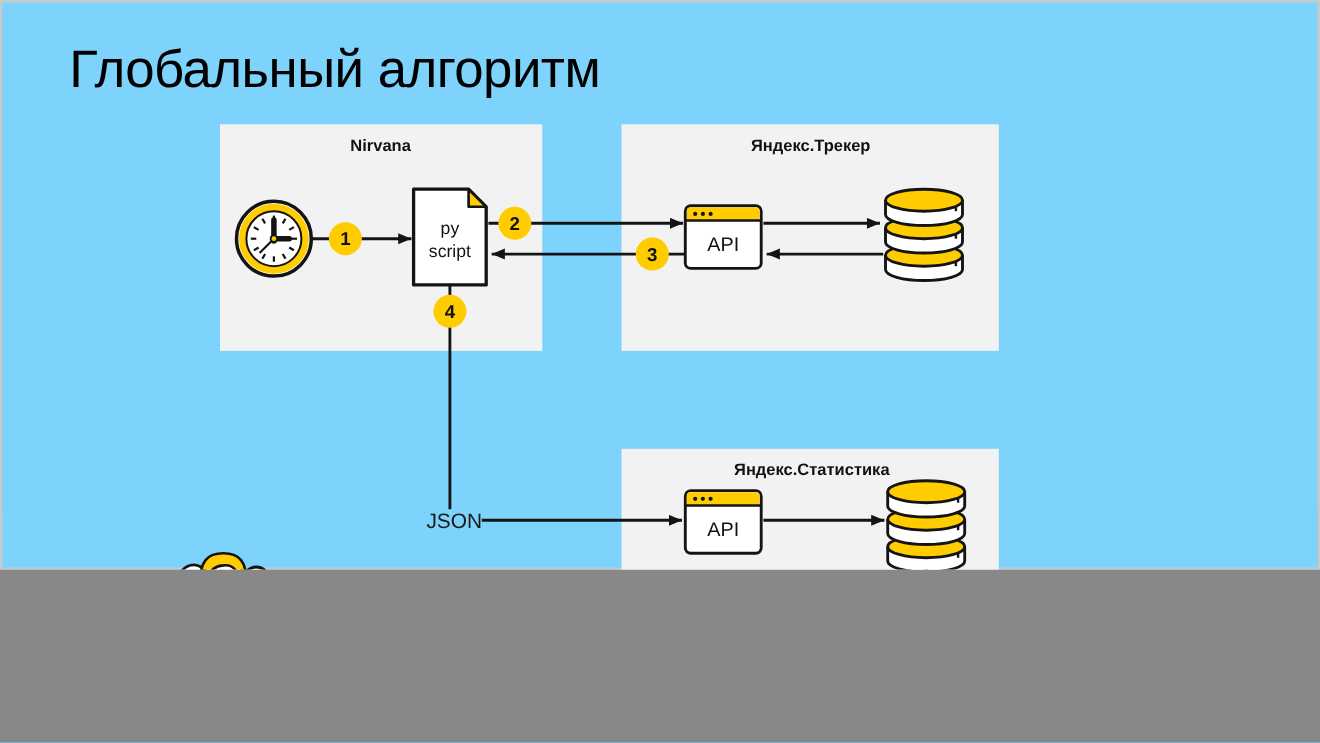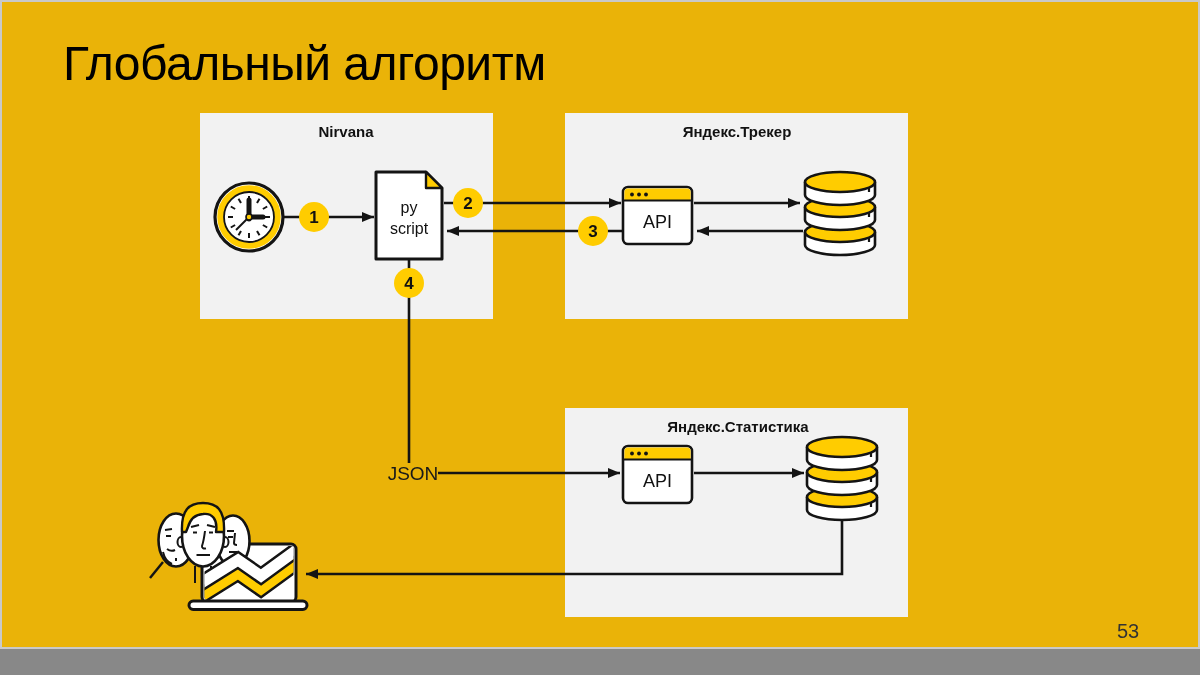--- a/index.html
+++ b/index.html
@@ -1,17 +1,17 @@
 <!DOCTYPE html>
 <html><head>
 <meta charset="utf-8">
 <style>
   html,body{margin:0;padding:0;background:#888;}
   .slide{
-    position:relative;width:1200px;height:649px;background:#eab308;
+    position:relative;width:1200px;height:518px;background:#7dd3fc;
     box-shadow:inset 0 0 0 2px #c9c9c9;overflow:hidden;
     font-family:"Liberation Sans", sans-serif;
   }
   .slide-title{
     position:absolute;left:63px;top:36px;font-size:48px;font-weight:400;
     color:#000;letter-spacing:-0.5px;
   }
   .page-number{
     position:absolute;left:1117px;top:620px;font-size:20px;color:#333;
   }

